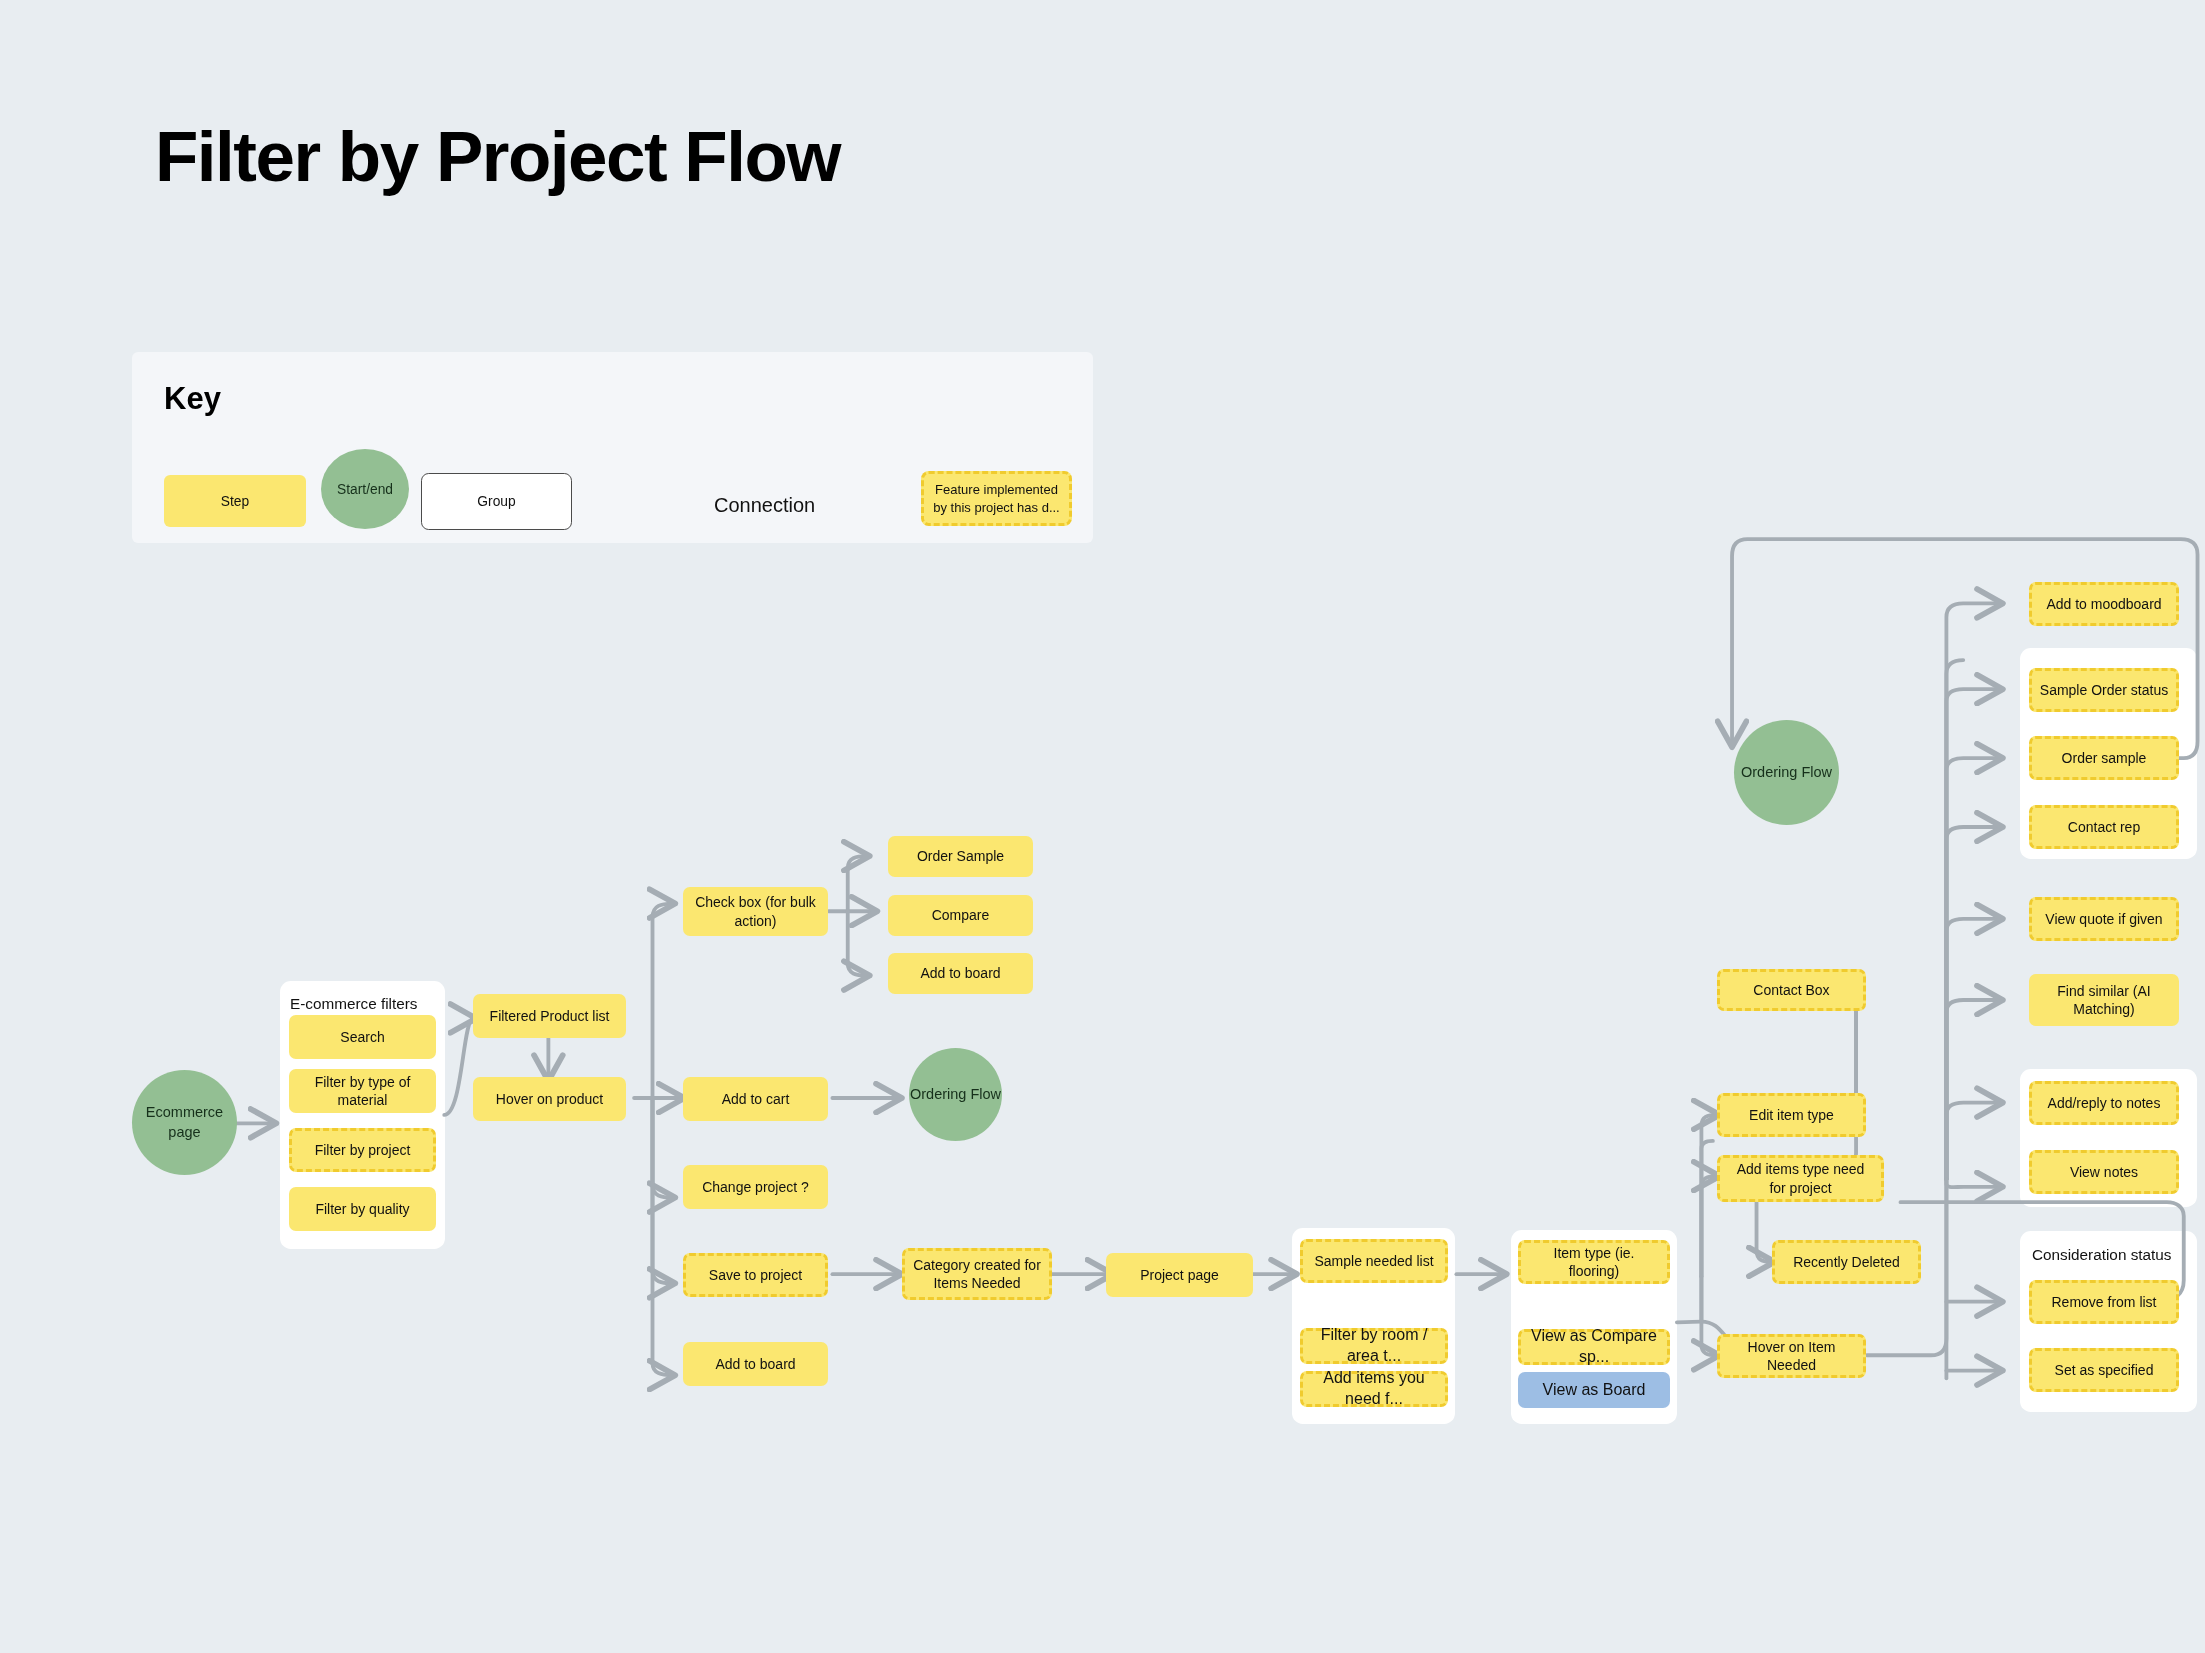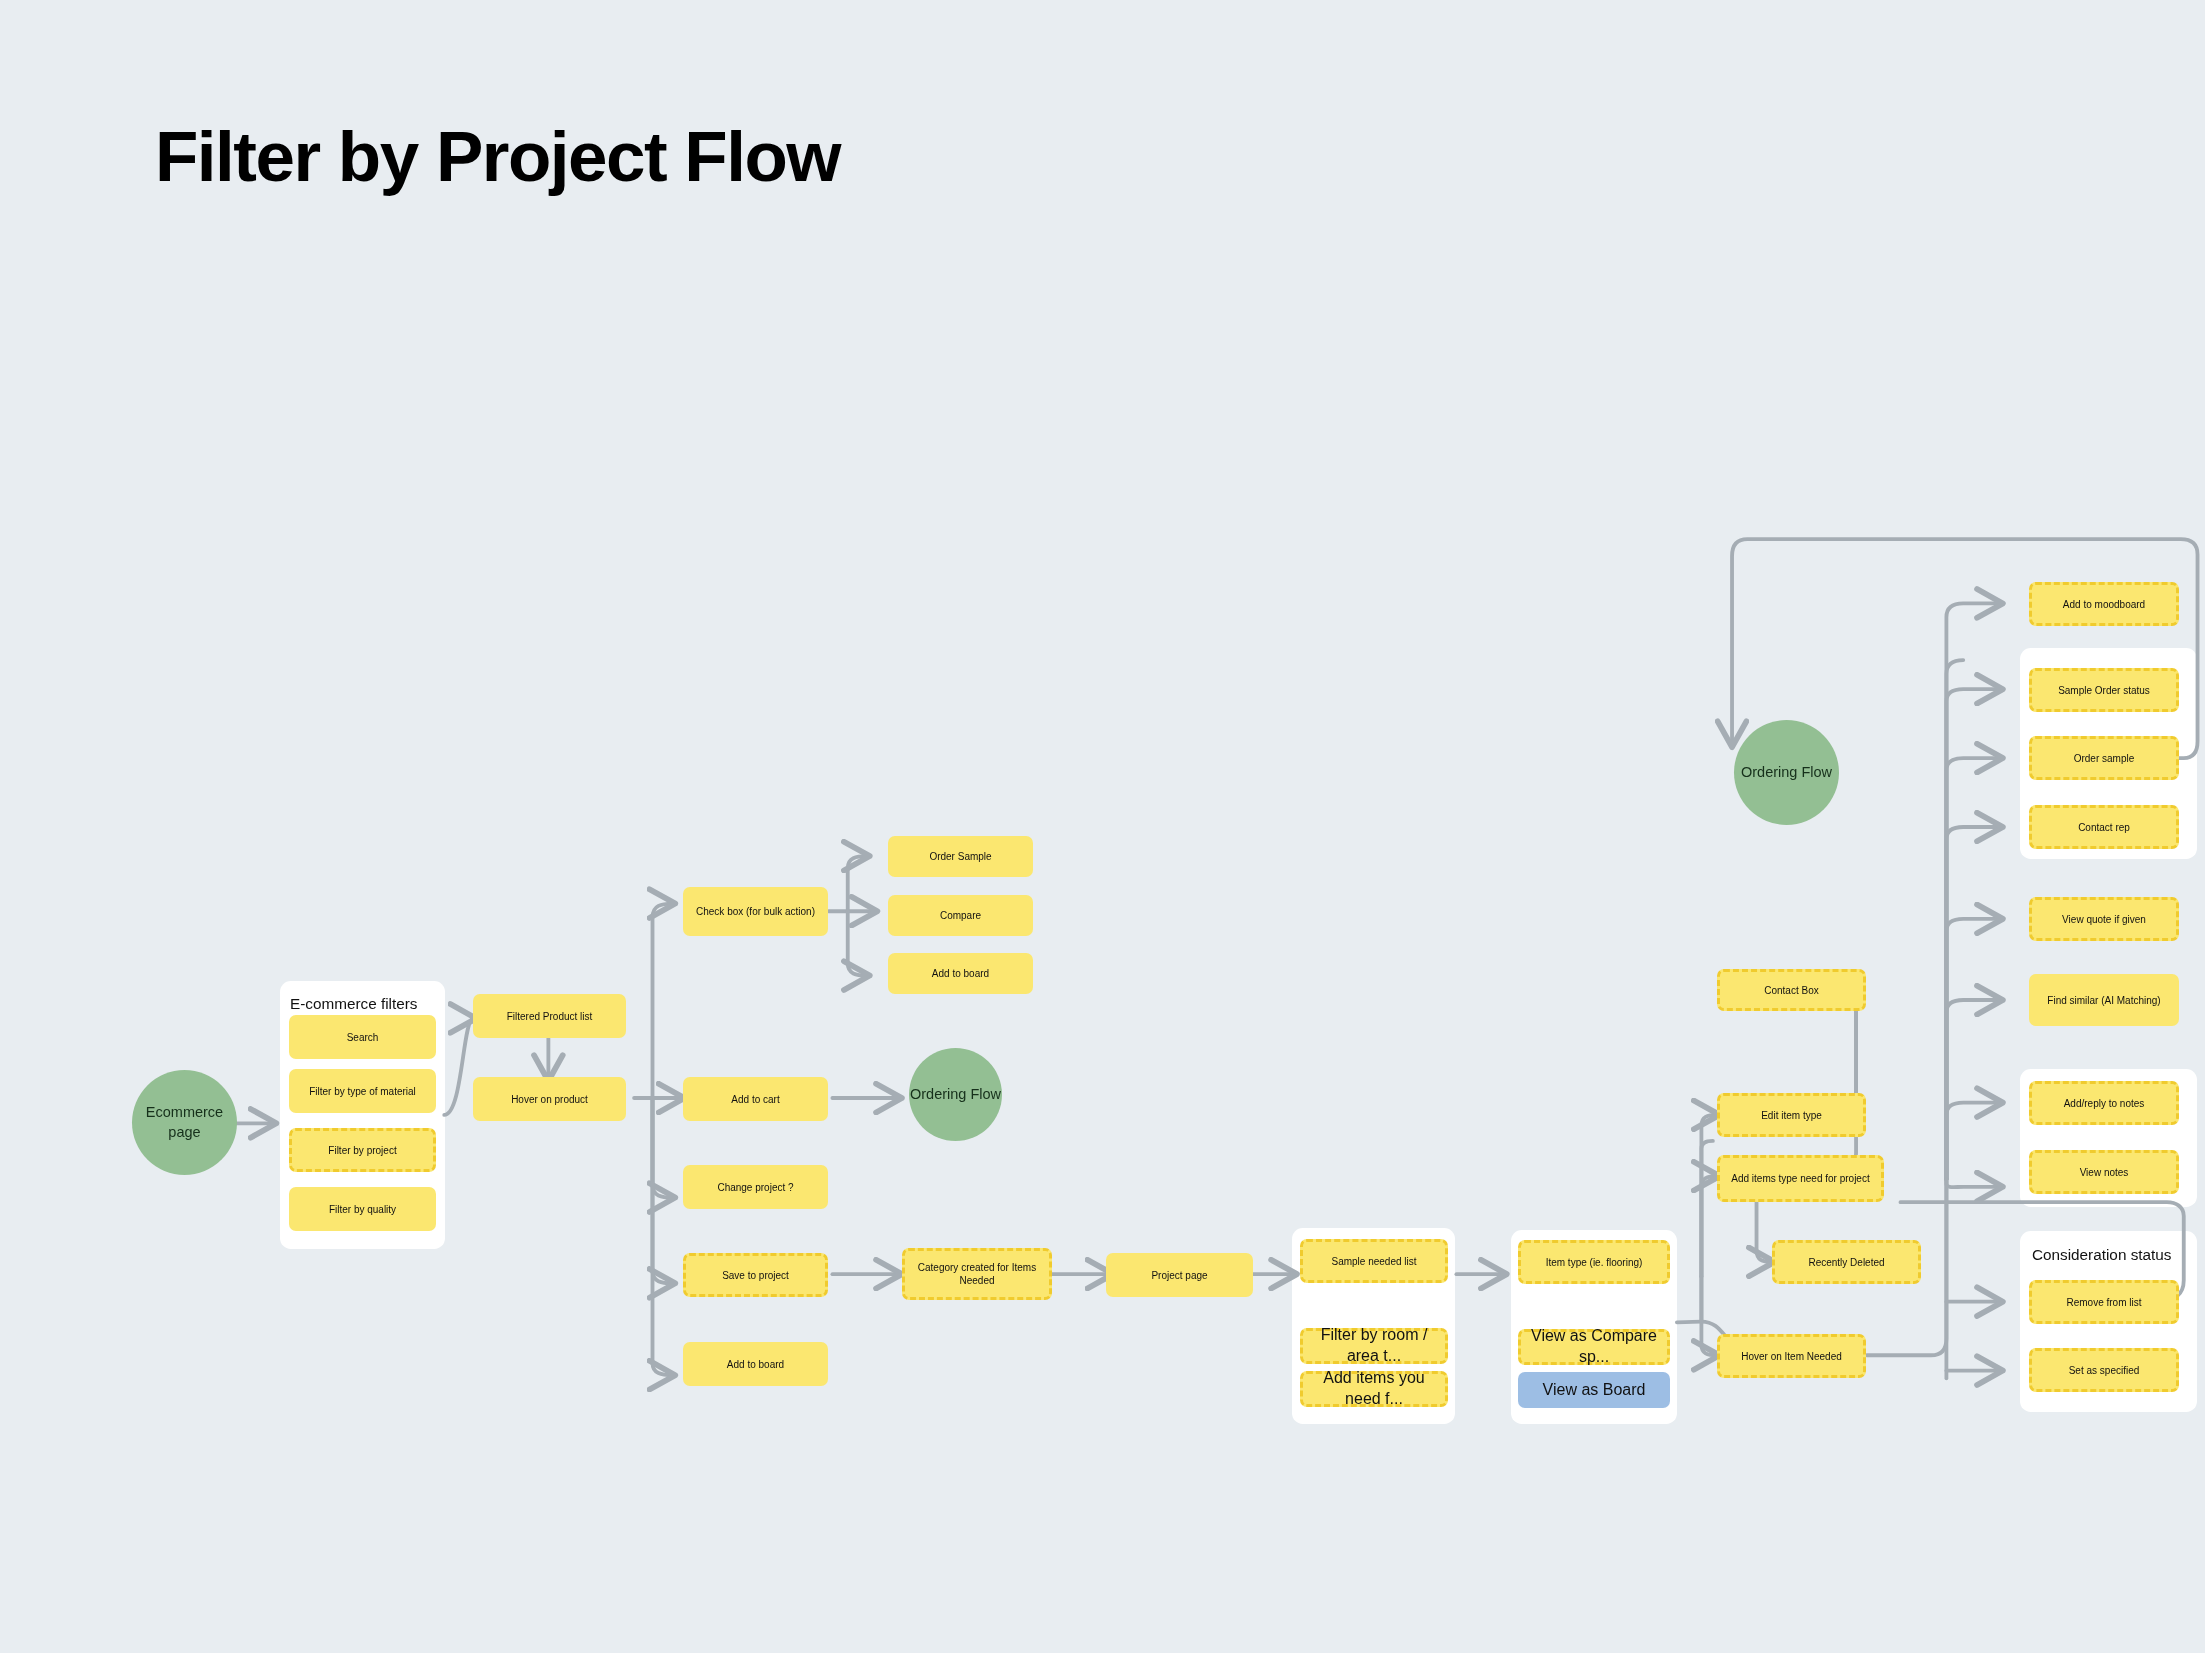--- a/index.html
+++ b/index.html
@@ -51,21 +51,21 @@
     position:absolute;left:789px;top:119px;width:151px;height:55px;
     background:#fbe770;border:3.1px dashed #f0cb2e;border-radius:7.7px;
     display:flex;align-items:center;justify-content:center;text-align:center;
     font-size:13px;color:#111;line-height:1.35;padding:0 6.1px;box-sizing:border-box;
   }
 
   
   .node{
     position:absolute;background:#fbe770;border-radius:6.9px;
     display:flex;align-items:center;justify-content:center;text-align:center;
-    font-size:10px;color:#111;line-height:1.3;box-sizing:border-box;padding:1.5px 6.9px;
+    font-size:14px;color:#111;line-height:1.3;box-sizing:border-box;padding:1.5px 6.9px;
   }
   .node.dash{border:3.1px dashed #f0cb2e;}
   .node.blue{background:#9dbee4;}
   .node.small{font-size:16px;}
   .circle{
     position:absolute;background:#93bf93;border-radius:50%;
     display:flex;align-items:center;justify-content:center;text-align:center;
     font-size:14.5px;color:#16301b;line-height:1.35;box-sizing:border-box;
   }
   .group-box{
@@ -75,20 +75,28 @@
     position:absolute;font-size:15.3px;color:#111;
   }
 </style>
 </head>
 <body>
 
 <div id="canvas">
 
   <div class="page-title">Filter by Project Flow</div>
 
+  <div class="key-panel">
+    <div class="key-title">Key</div>
+    <div class="key-step">Step</div>
+    <div class="key-startend">Start/end</div>
+    <div class="key-group">Group</div>
+    <div class="key-connection-label">Connection</div>
+    <div class="key-feature">Feature implemented by this project has d...</div>
+  </div>
 
   <div class="group-box" style="left:240px;top:981px;width:165px;height:268px;"></div>
   <div class="group-label" style="left:250px;top:995px;">E-commerce filters</div>
 
   <div class="group-box" style="left:1252px;top:1228px;width:163px;height:196px;"></div>
 
   <div class="group-box" style="left:1471px;top:1230px;width:166px;height:194px;"></div>
 
   <div class="group-box" style="left:1980px;top:648px;width:177px;height:211px;"></div>
 

